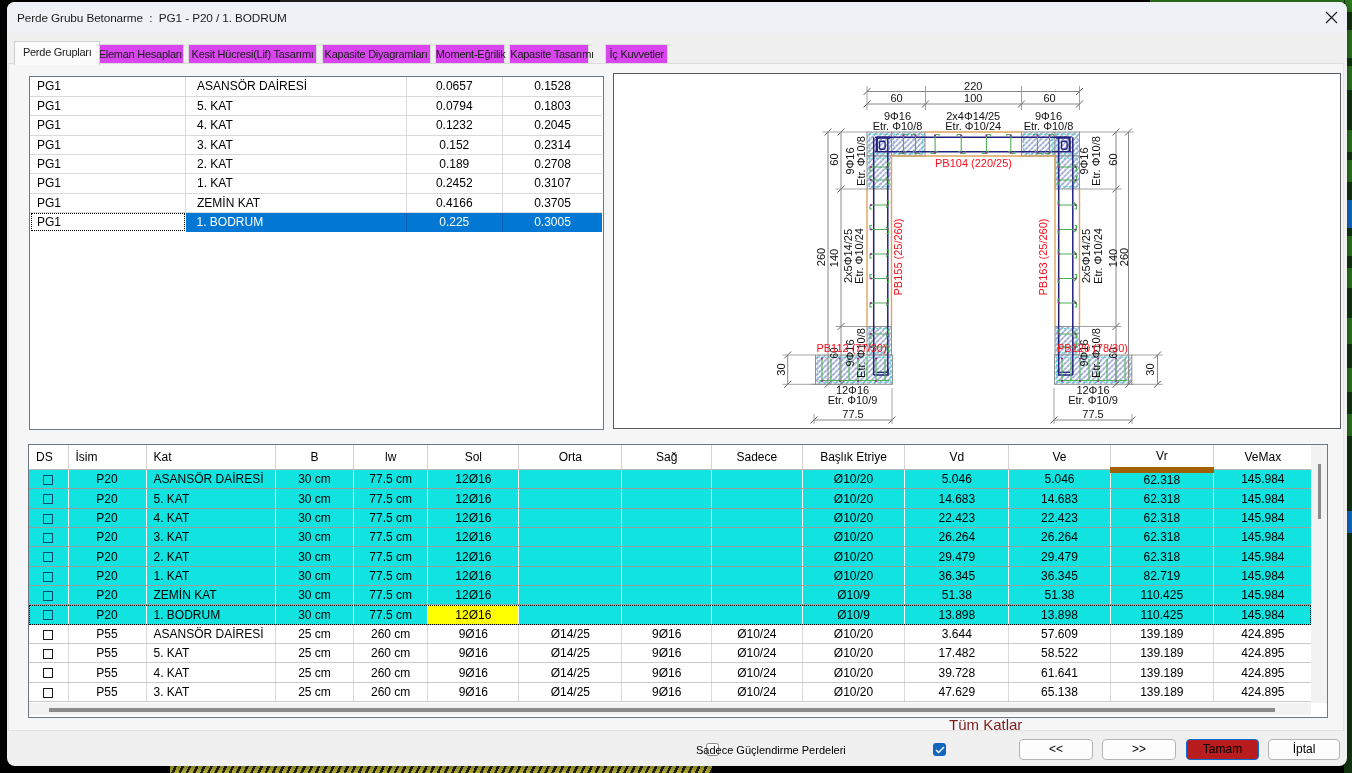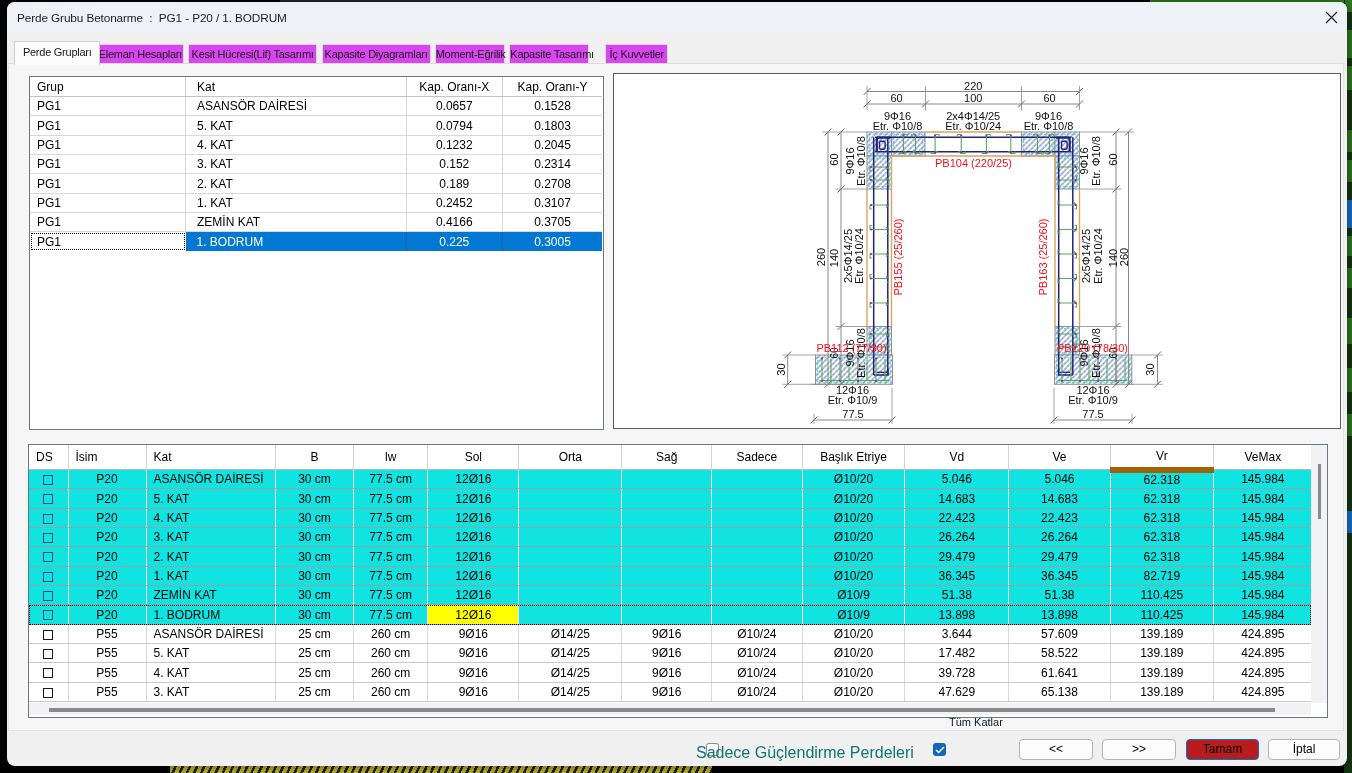--- a/index.html
+++ b/index.html
@@ -51,26 +51,20 @@
     <div class="abs pane"></div>
     <div class="abs" style="left:22px;top:74px;width:574.5px;height:354px;background:#fff;border:1px solid #6e7882;overflow:hidden">
       <table style="width:572px">
         <colgroup>
           <col style="width:155.5px">
           <col style="width:220.5px">
           <col style="width:96.5px">
           <col style="width:99.5px">
         </colgroup>
         <tbody>
-          <tr style="height:19.5px">
-            <td class="tl" style="border-right:1px solid #d4d4d4;border-bottom:1px solid #c4c4c4">Grup</td>
-            <td class="tl" style="padding-left:11px;border-right:1px solid #d4d4d4;border-bottom:1px solid #c4c4c4">Kat</td>
-            <td class="tc" style="border-right:1px solid #d4d4d4;border-bottom:1px solid #c4c4c4">Kap. Oranı-X</td>
-            <td class="tc" style="border-bottom:1px solid #c4c4c4">Kap. Oranı-Y</td>
-          </tr>
           <tr>
             <td class="tl" style="border-right:1px solid #d9d9d9;border-bottom:1px solid #d9d9d9">PG1</td>
             <td class="tl" style="padding-left:11px;border-right:1px solid #d9d9d9;border-bottom:1px solid #d9d9d9">ASANSÖR DAİRESİ</td>
             <td class="tc" style="border-right:1px solid #d9d9d9;border-bottom:1px solid #d9d9d9">0.0657</td>
             <td class="tc" style="border-bottom:1px solid #d9d9d9">0.1528</td>
           </tr>
           <tr>
             <td class="tl" style="border-right:1px solid #d9d9d9;border-bottom:1px solid #d9d9d9">PG1</td>
             <td class="tl" style="padding-left:11px;border-right:1px solid #d9d9d9;border-bottom:1px solid #d9d9d9">5. KAT</td>
             <td class="tc" style="border-right:1px solid #d9d9d9;border-bottom:1px solid #d9d9d9">0.0794</td>
@@ -610,22 +604,22 @@
           </tr>
         </tbody>
       </table>
       <div class="abs" style="left:0px;top:159.5px;width:1282px;height:20px;outline:1px dotted #000;outline-offset:-1px;pointer-events:none"></div>
       <div class="abs" style="left:1282px;top:0;width:17px;height:258px;background:#f2f2f2"></div>
       <div class="abs" style="left:1289px;top:19px;width:3px;height:55px;background:#8a8a8a"></div>
       <div class="abs" style="left:0;top:258px;width:1282px;height:12px;background:#f2f2f2"></div>
       <div class="abs" style="left:20px;top:263px;width:1226px;height:4px;background:#8a8a8a"></div>
     </div>
     <div class="abs" style="left:699px;top:741px;width:13px;height:13px;border:1px solid #8a8a8a;border-radius:2.5px;background:#fff"></div>
-    <div class="abs" style="left:689px;top:742px;font-size:16px;color:#0f766e">Sadece Güçlendirme Perdeleri</div>
+    <div class="abs" style="left:689px;top:742px;font-size:11px;color:#000000">Sadece Güçlendirme Perdeleri</div>
     <div class="abs" style="left:926px;top:741px;width:13px;height:13px;border-radius:3px;background:#1266bc"></div>
     <svg class="abs" style="left:928px;top:744px" width="10" height="8" viewBox="0 0 10 8">
       <path d="M1 4 L3.6 6.6 L9 1" stroke="#fff" stroke-width="1.4" fill="none"></path>
     </svg>
-    <div class="abs" style="left:942px;top:714px;font-size:11px;color:#0f172a">Tüm Katlar</div>
+    <div class="abs" style="left:942px;top:714px;font-size:15px;color:#7f1d1d">Tüm Katlar</div>
     <div class="abs" style="left:1012.3px;top:737px;width:73.5px;height:20.5px;background:#fdfdfd;border:1px solid #b4b4b4;border-radius:4px;font-size:12px;text-align:center;line-height:19px;color:#000">&lt;&lt;</div>
     <div class="abs" style="left:1094.7px;top:737px;width:74.5px;height:20.5px;background:#fdfdfd;border:1px solid #b4b4b4;border-radius:4px;font-size:12px;text-align:center;line-height:19px;color:#000">&gt;&gt;</div>
     <div class="abs" style="left:1179.4px;top:737px;width:72.2px;height:20.5px;background:#b91c1c;border:1.5px solid #0b6fd7;border-radius:4px;font-size:12px;text-align:center;line-height:19px;color:#000">Tamam</div>
     <div class="abs" style="left:1261px;top:737px;width:72px;height:20.5px;background:#fdfdfd;border:1px solid #b4b4b4;border-radius:4px;font-size:12px;text-align:center;line-height:19px;color:#000">İptal</div>
   </div>
 </body></html>

